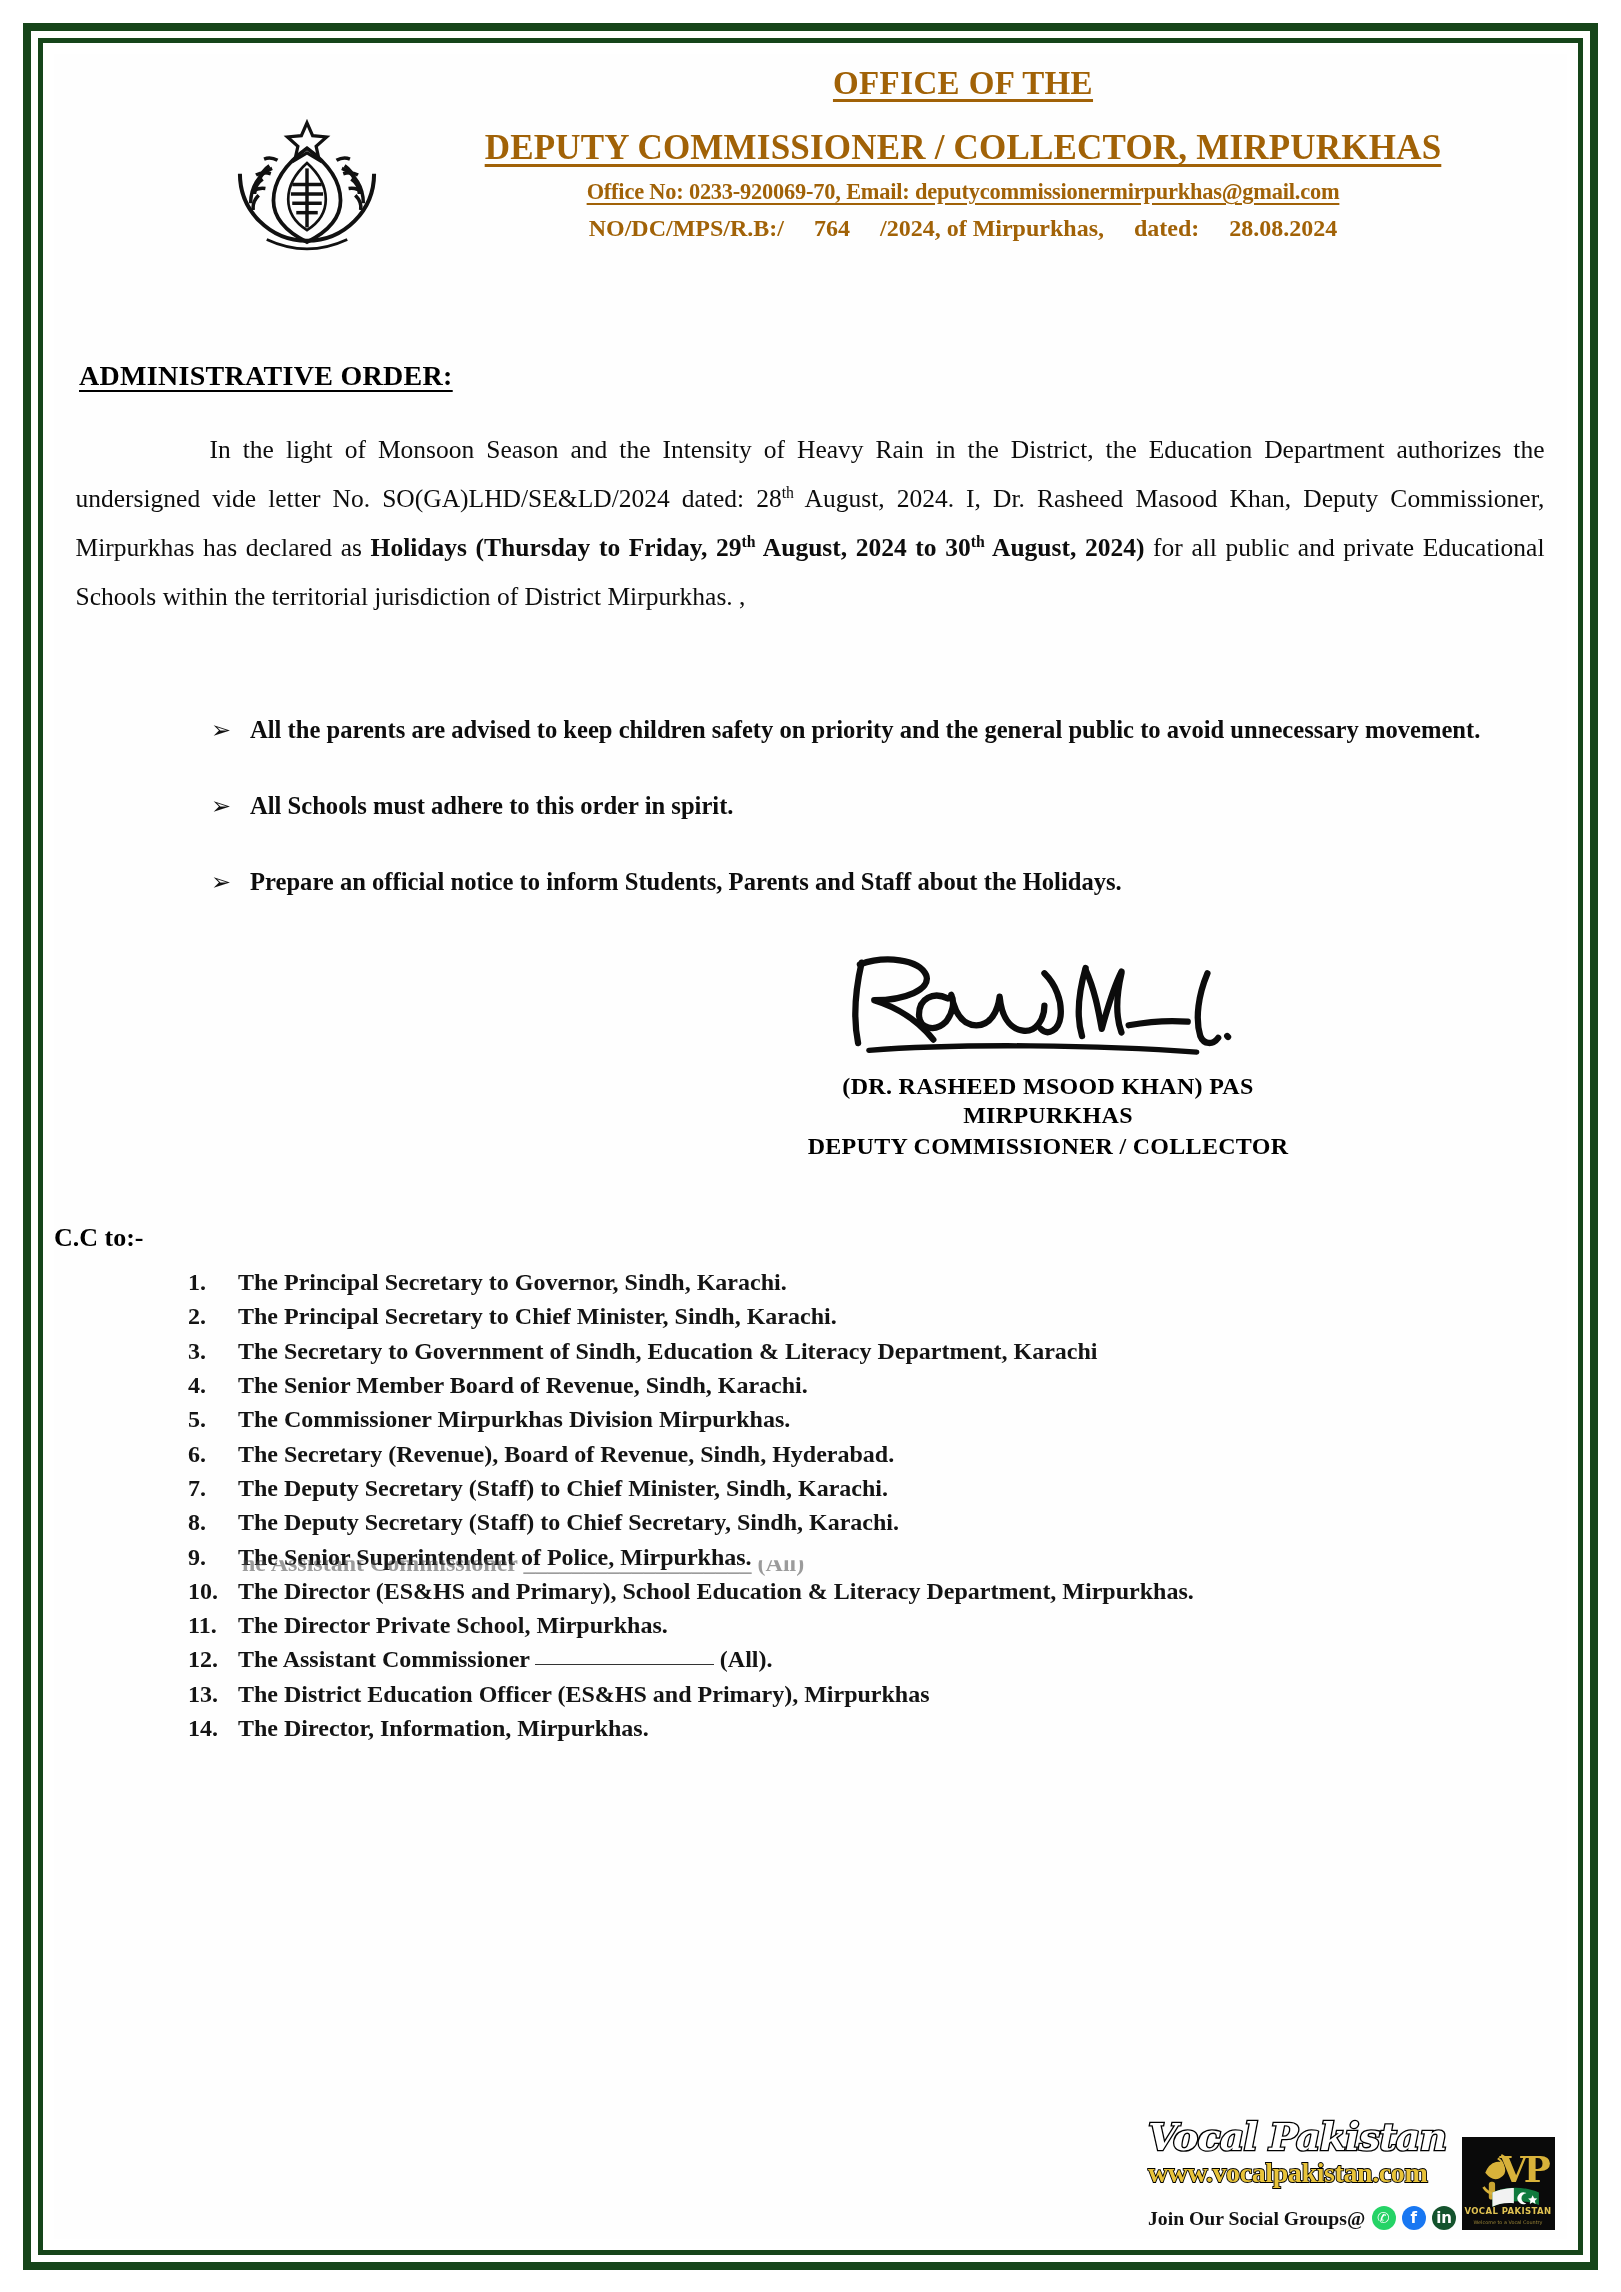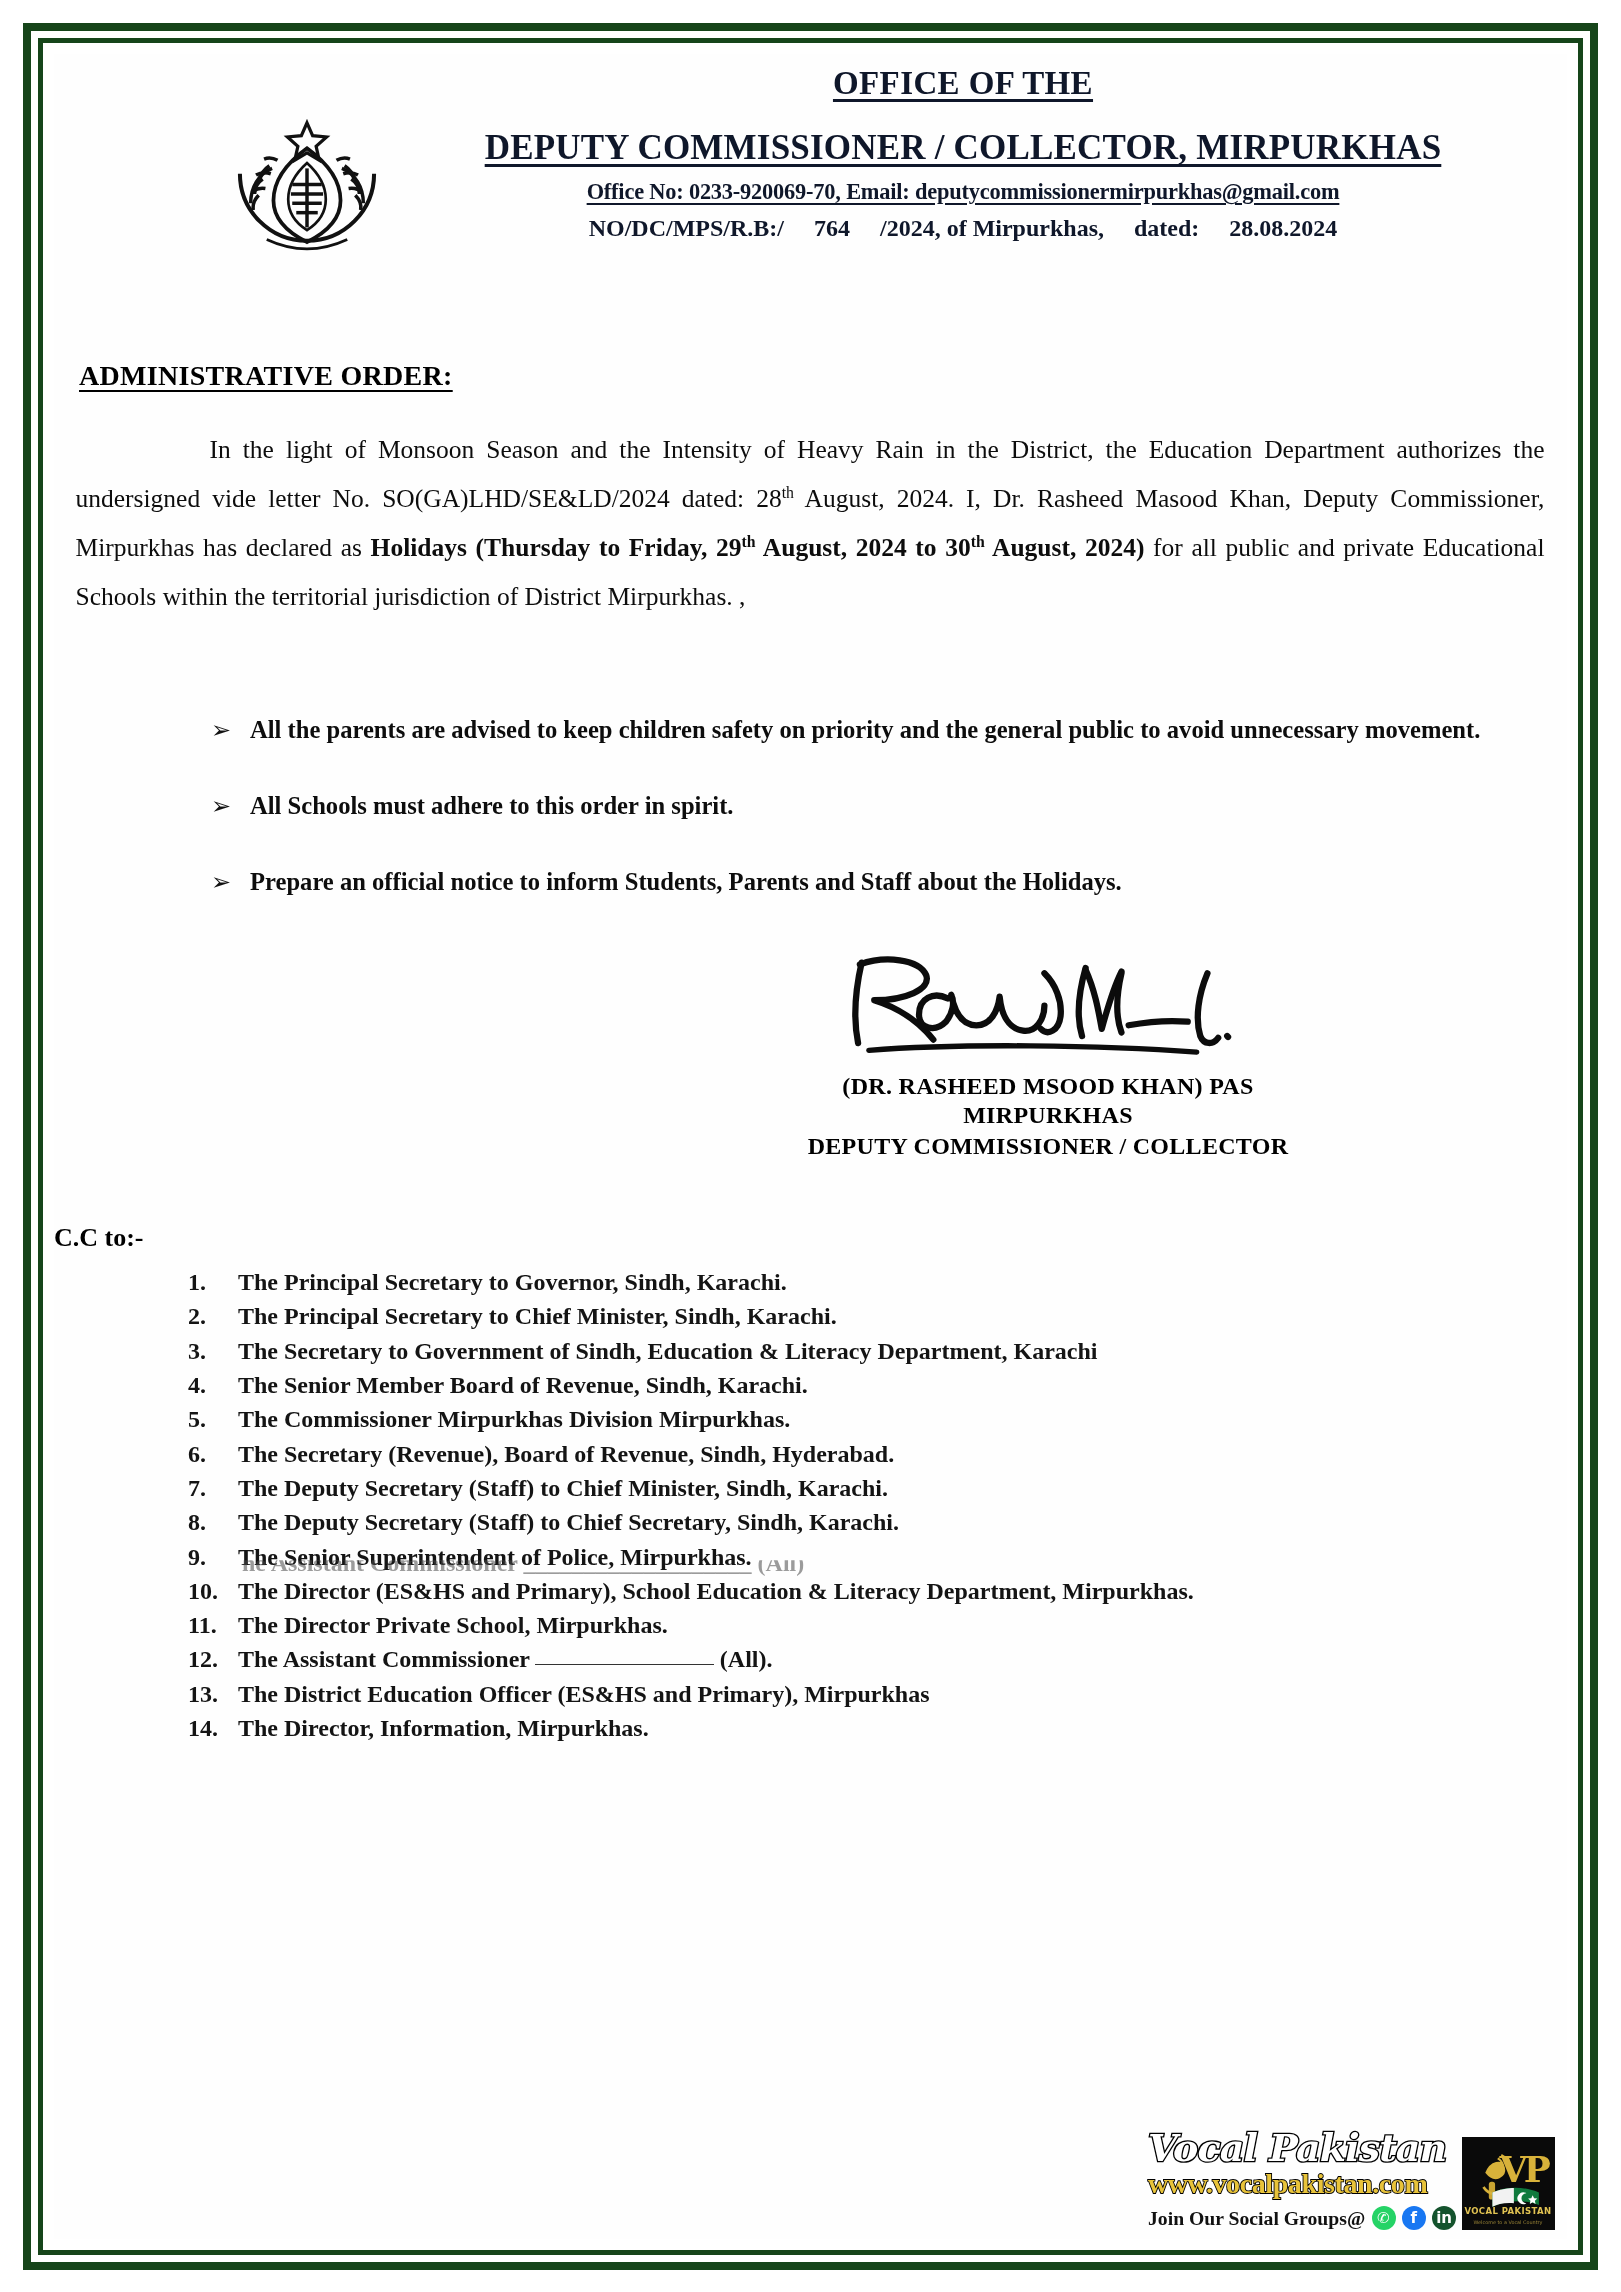--- a/index.html
+++ b/index.html
@@ -64,21 +64,21 @@
     top: 41px;
     width: 166px;
     height: 161px;
   }
   .head-text {
     position: absolute;
     left: 358px;
     top: 0px;
     width: 1102px;
     text-align: center;
-    color: #0f172a;
+    color: #a16207;
   }
   .head-line1 {
     font-size: 33px;
     font-weight: bold;
     letter-spacing: 0.4px;
     text-decoration: underline;
     text-underline-offset: 4.5px;
     line-height: 1.25;
   }
   .head-line2 {
@@ -255,21 +255,21 @@
     letter-spacing: -0.4px;
     line-height: 1.1;
     margin-top: 0.9px;
   }
   .wm-join {
     display: flex;
     align-items: center;
     font-size: 19.7px;
     font-weight: bold;
     color: #111;
-    margin-top: 6px;
+    margin-top: 17px;
   }
   .soc {
     width: 24px; height: 24px;
     border-radius: 50%;
     margin-left: 6.3px;
     display: inline-flex;
     align-items: center;
     justify-content: center;
     color: #fff;
     font-size: 15px;

